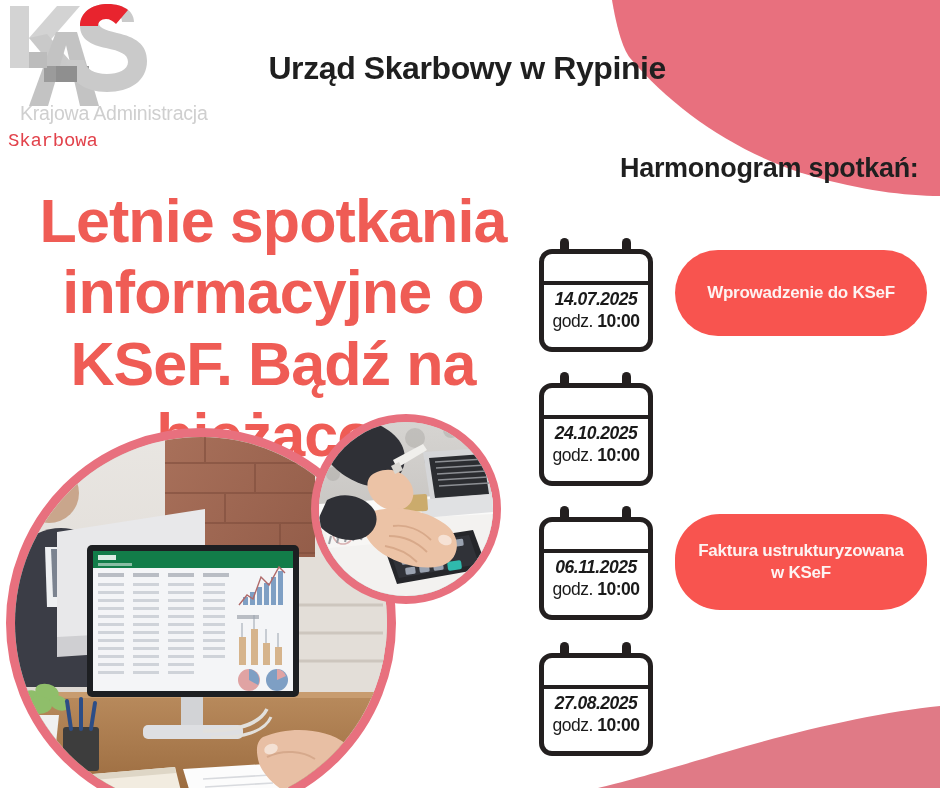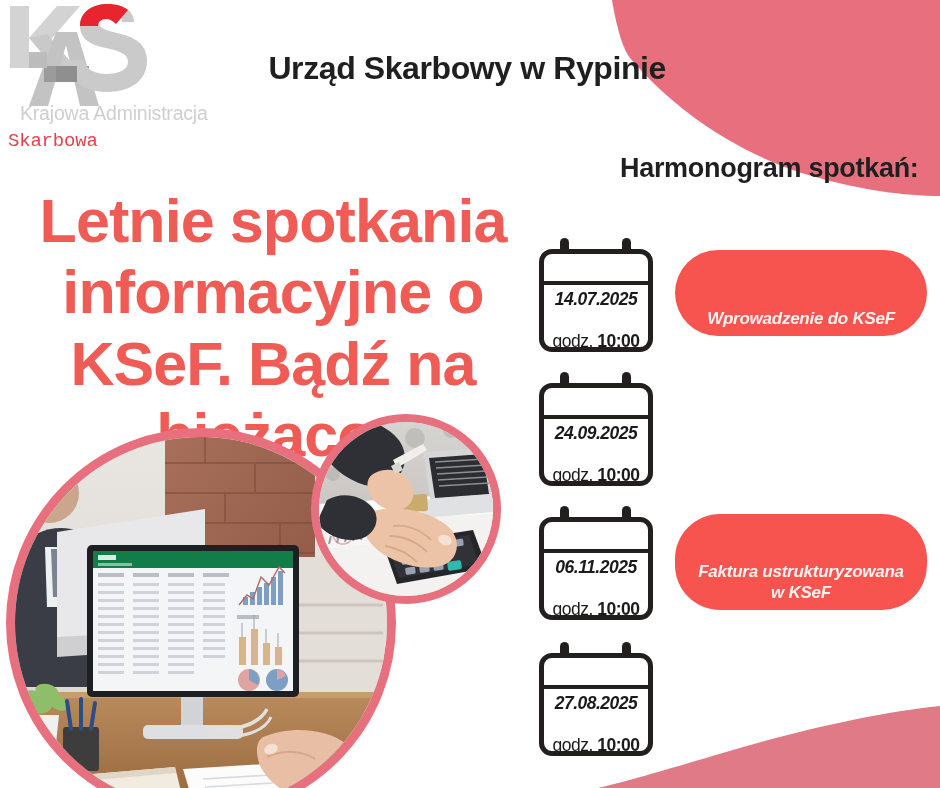--- a/index.html
+++ b/index.html
@@ -173,39 +173,37 @@
     letter-spacing: -0.5px;
     line-height: 1.28;
     white-space: nowrap;
     font-style: italic;
   }
   .cal-time {
     font-size: 17.5px;
     letter-spacing: -0.5px;
     line-height: 1.28;
     white-space: nowrap;
-    margin-top: 20px;
   }
   .cal-time b { font-weight: bold; }
 
   
   .pill {
     position: absolute;
     left: 148px;
     top: 18px;
     width: 252px;
     min-height: 86px;
     background: #f8544f;
     border-radius: 45px;
     display: flex;
-    align-items: flex-end;
+    align-items: center;
     justify-content: center;
     text-align: center;
     padding: 6px 16px;
-    font-style: italic;
   }
   .pill-label {
     font-size: 17px;
     font-weight: bold;
     line-height: 1.27;
     letter-spacing: -0.25px;
     color: #fdf3f2;
   }
   .sched-row.tall .pill { min-height: 96px; top: 14px; }
 
@@ -302,21 +300,21 @@
       </div>
     </div>
 
     <div class="sched-row">
       <div class="cal">
         <div class="cal-ring left"></div>
         <div class="cal-ring right"></div>
         <div class="cal-body"></div>
         <div class="cal-divider"></div>
         <div class="cal-text">
-          <div class="cal-date">24.09.2025</div>
+          <div class="cal-date">24.10.2025</div>
           <div class="cal-time"><span>godz. </span><b>10:00</b></div>
         </div>
       </div>
     </div>
 
     <div class="sched-row tall">
       <div class="cal">
         <div class="cal-ring left"></div>
         <div class="cal-ring right"></div>
         <div class="cal-body"></div>

